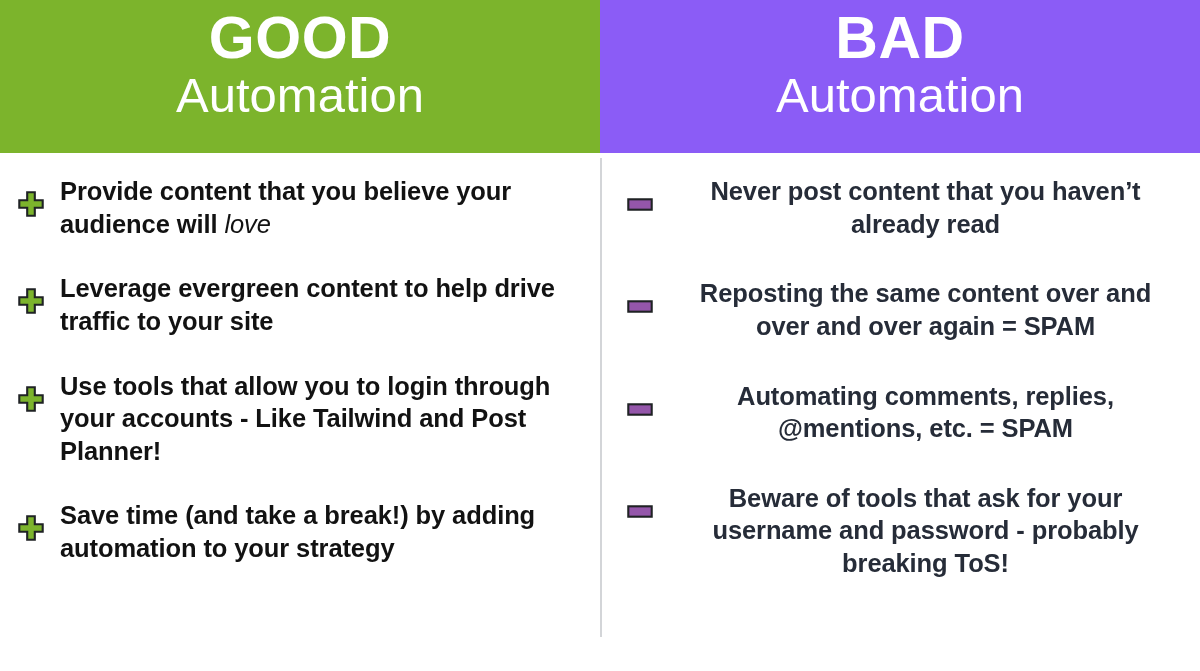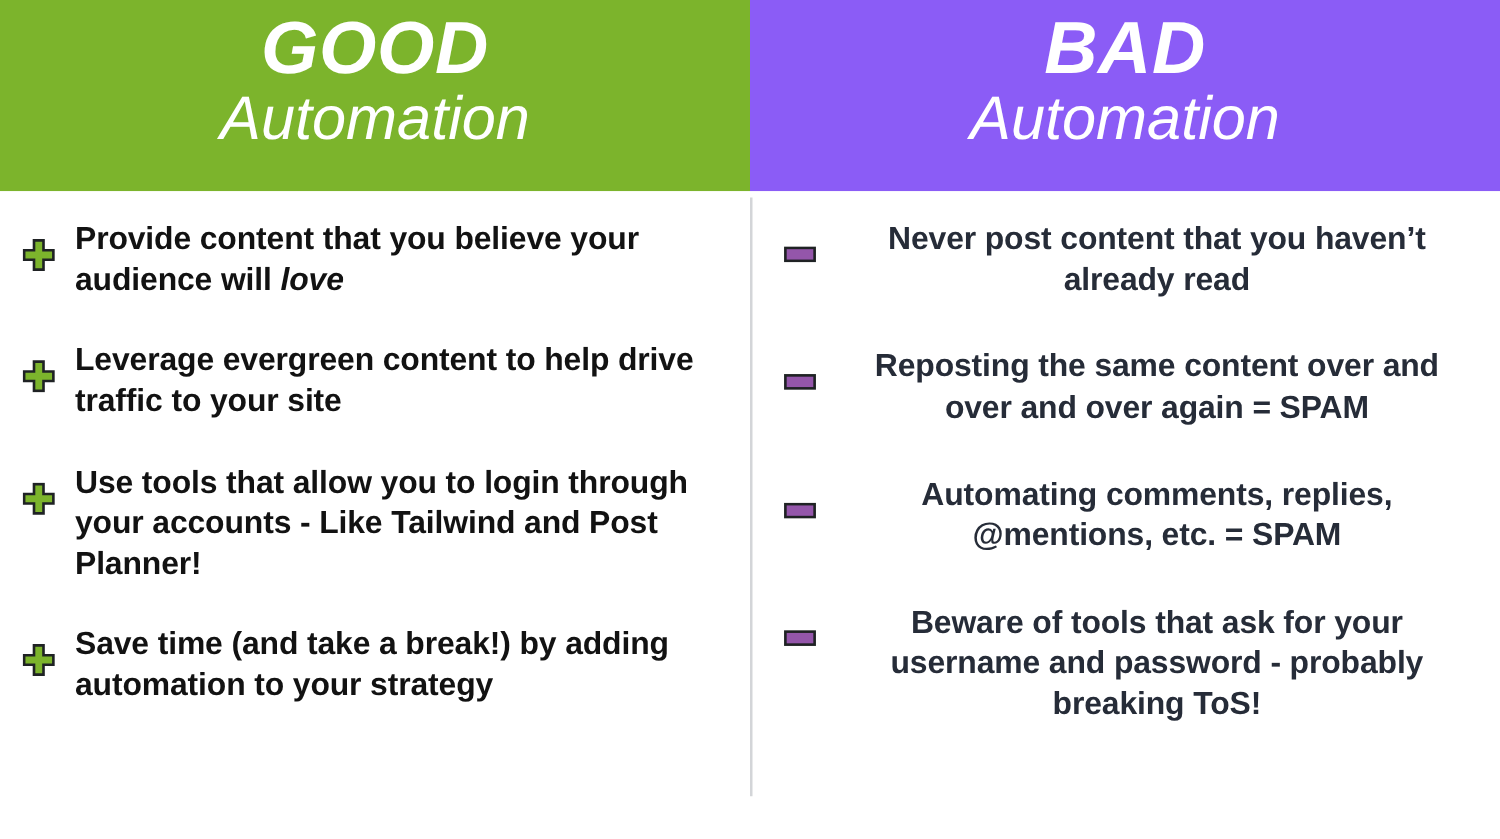--- a/index.html
+++ b/index.html
@@ -23,21 +23,20 @@
     display: flex;
     flex-direction: column;
   }
 
   
   .header-row {
     display: flex;
     width: 100%;
     height: 153px;
     flex: 0 0 153px;
-    font-style: italic;
   }
   .header-cell {
     flex: 0 0 600px;
     width: 600px;
     height: 153px;
     box-sizing: border-box;
     display: flex;
     flex-direction: column;
     align-items: center;
     justify-content: flex-start;
@@ -133,21 +132,21 @@
     font-size: 25.5px;
     font-weight: 700;
     line-height: 1.28;
     letter-spacing: -0.1px;
   }
   .col.good .bullet-text { color: #121212; }
   .col.bad  .bullet-text { color: #262c38; }
 
   .bullet-text em {
     font-style: italic;
-    font-weight: 700;
+    font-weight: 400;
   }
 </style>
 </head>
 <body>
 
 <div class="infographic">
 
   <div class="header-row">
     <div class="header-cell good">
       <div class="header-title">GOOD</div>

